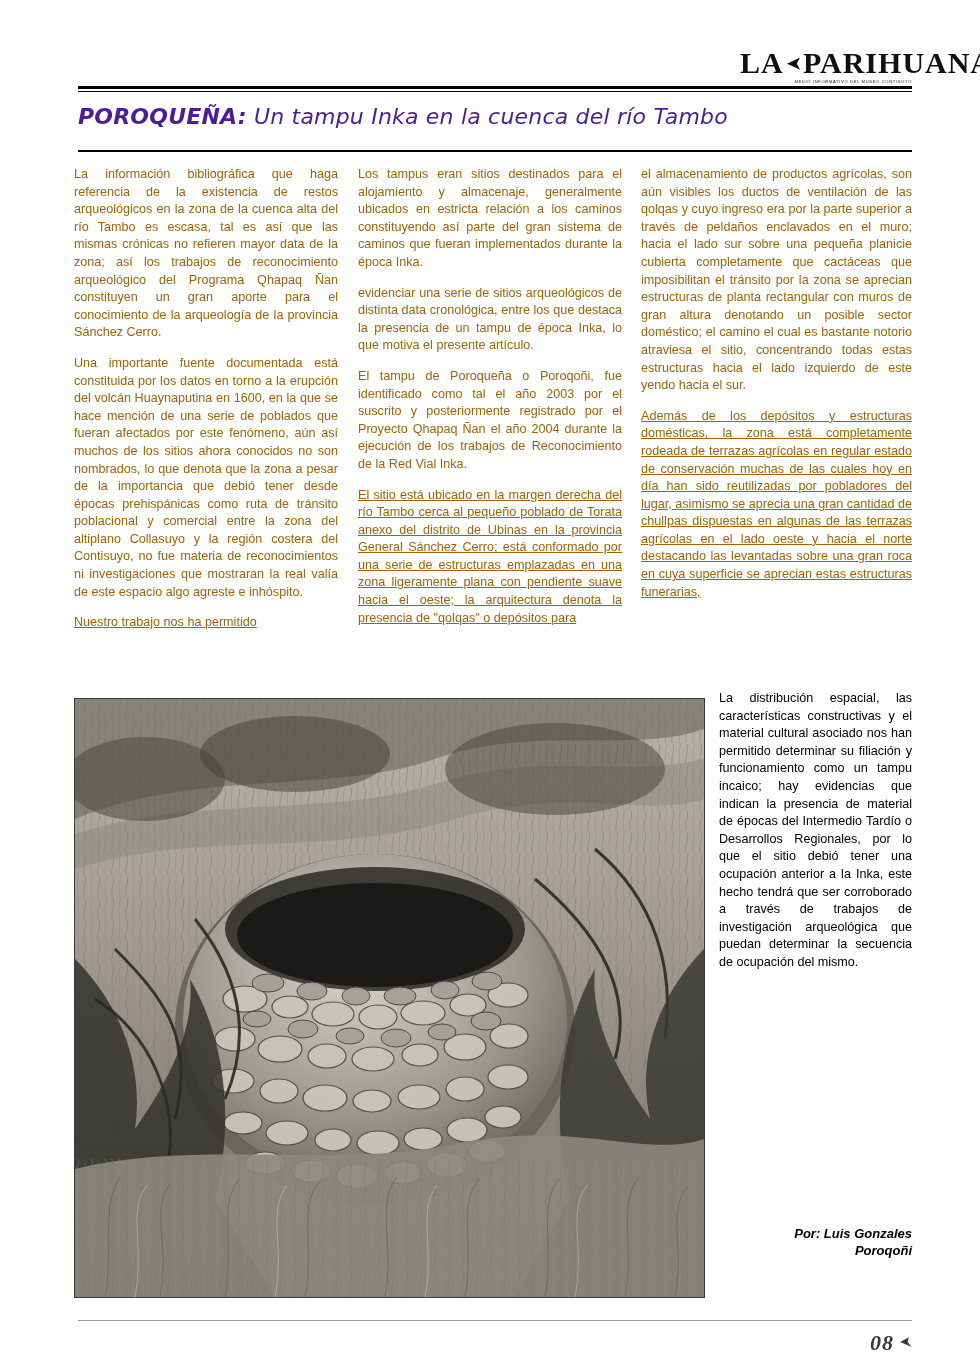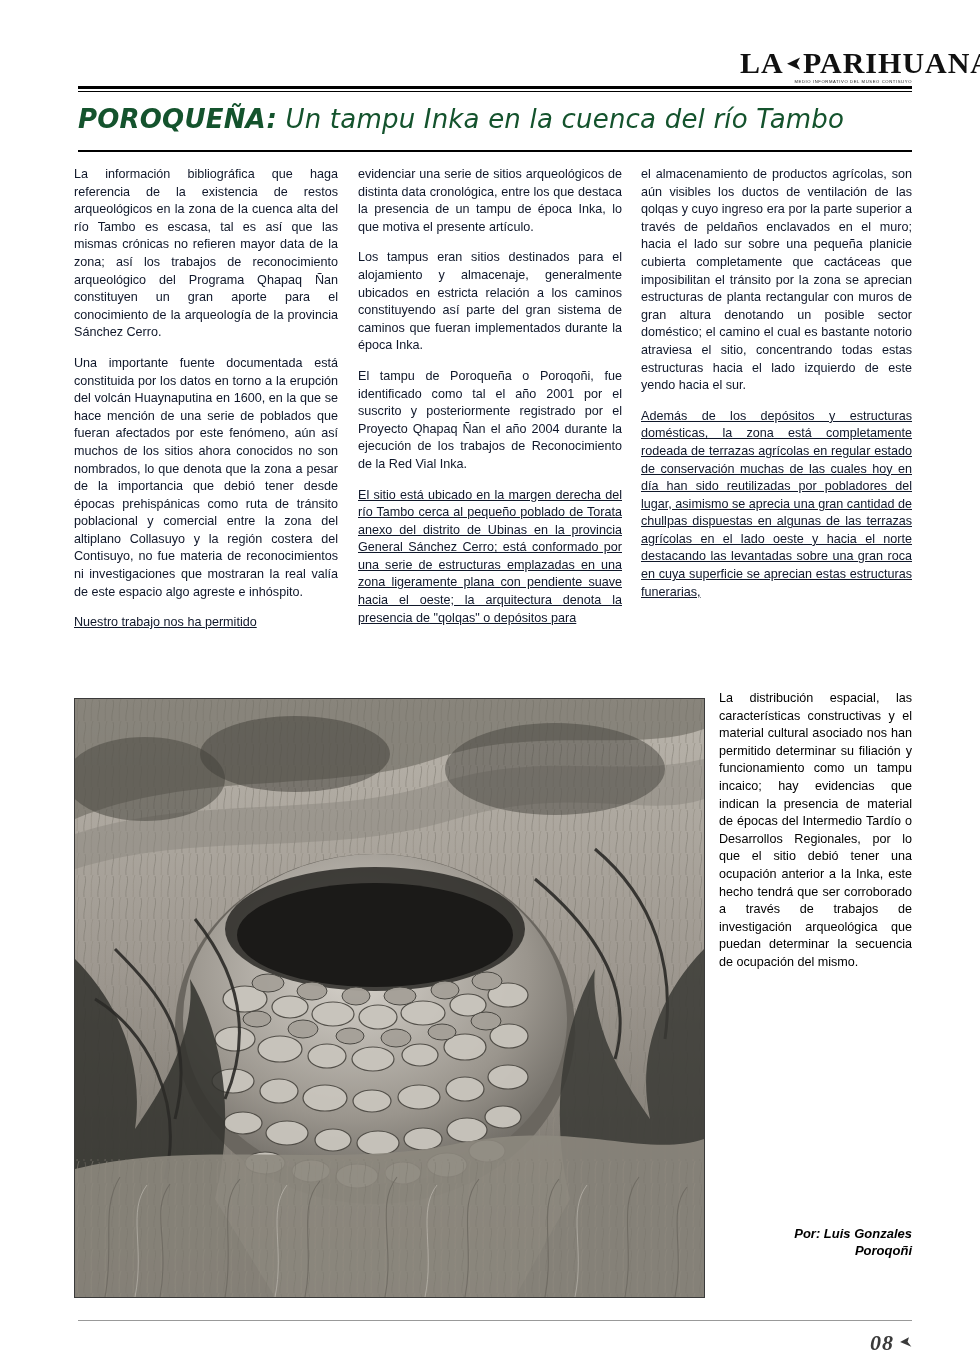--- a/index.html
+++ b/index.html
@@ -73,42 +73,42 @@
     background: #000;
   }
   
   .headline {
     position: absolute;
     left: 78px;
     top: 104px;
     width: 834px;
     font-family: "DejaVu Sans", sans-serif;
     font-style: italic;
-    font-size: 26px;
+    font-size: 22px;
     letter-spacing: 0.2px;
-    color: #14532d;
+    color: #4c1d95;
     white-space: nowrap;
   }
   .headline b { font-weight: bold; }
   .headline-rule {
     position: absolute;
     left: 78px;
     top: 150px;
     width: 834px;
     height: 2px;
     background: #000;
   }
   
   .col {
     position: absolute;
     top: 166px;
     font-size: 12.6px;
     line-height: 17.6px;
     text-align: justify;
-    color: #0f172a;
+    color: #a16207;
   }
   .col p {
     margin: 0 0 13px 0;
   }
   .col p:last-child { margin-bottom: 0; text-decoration: underline; }
   #col1 { left: 74px;  width: 264px; }
   #col2 { left: 358px; width: 264px; }
   #col3 { left: 641px; width: 271px; }
 
   
@@ -196,23 +196,23 @@
   </div>
   <div class="headline-rule"></div>
 
   <div class="col" id="col1">
     <p>La información bibliográfica que haga referencia de la existencia de restos arqueológicos en la zona de la cuenca alta del río Tambo es escasa, tal es así que las mismas crónicas no refieren mayor data de la zona; así los trabajos de reconocimiento arqueológico del Programa Qhapaq Ñan constituyen un gran aporte para el conocimiento de la arqueología de la provincia Sánchez Cerro.</p>
     <p>Una importante fuente documentada está constituida por los datos en torno a la erupción del volcán Huaynaputina en 1600, en la que se hace mención de una serie de poblados que fueran afectados por este fenómeno, aún así muchos de los sitios ahora conocidos no son nombrados, lo que denota que la zona a pesar de la importancia que debió tener desde épocas prehispánicas como ruta de tránsito poblacional y comercial entre la zona del altiplano Collasuyo y la región costera del Contisuyo, no fue materia de reconocimientos ni investigaciones que mostraran la real valía de este espacio algo agreste e inhóspito.</p>
     <p>Nuestro trabajo nos ha permitido</p>
   </div>
 
   <div class="col" id="col2">
+    <p>Los tampus eran sitios destinados para el alojamiento y almacenaje, generalmente ubicados en estricta relación a los caminos constituyendo así parte del gran sistema de caminos que fueran implementados durante la época Inka.</p>
     <p>evidenciar una serie de sitios arqueológicos de distinta data cronológica, entre los que destaca la presencia de un tampu de época Inka, lo que motiva el presente artículo.</p>
-    <p>Los tampus eran sitios destinados para el alojamiento y almacenaje, generalmente ubicados en estricta relación a los caminos constituyendo así parte del gran sistema de caminos que fueran implementados durante la época Inka.</p>
-    <p>El tampu de Poroqueña o Poroqoñi, fue identificado como tal el año 2001 por el suscrito y posteriormente registrado por el Proyecto Qhapaq Ñan el año 2004 durante la ejecución de los trabajos de Reconocimiento de la Red Vial Inka.</p>
+    <p>El tampu de Poroqueña o Poroqoñi, fue identificado como tal el año 2003 por el suscrito y posteriormente registrado por el Proyecto Qhapaq Ñan el año 2004 durante la ejecución de los trabajos de Reconocimiento de la Red Vial Inka.</p>
     <p>El sitio está ubicado en la margen derecha del río Tambo cerca al pequeño poblado de Torata anexo del distrito de    Ubinas en la provincia General Sánchez Cerro; está conformado por una serie de estructuras emplazadas en una zona ligeramente plana con pendiente suave hacia el oeste; la arquitectura denota la presencia de "qolqas" o depósitos para</p>
   </div>
 
   <div class="col" id="col3">
     <p>el almacenamiento de productos agrícolas, son aún visibles los ductos de ventilación de las qolqas y cuyo ingreso era por la parte superior a través de peldaños enclavados en el muro; hacia el lado sur sobre una pequeña planicie cubierta completamente que cactáceas que imposibilitan el tránsito por la zona se aprecian estructuras de planta rectangular con muros de gran altura denotando un posible sector doméstico; el camino el cual es bastante notorio atraviesa el sitio, concentrando todas estas estructuras hacia el lado izquierdo de este yendo hacia el sur.</p>
     <p>Además de los depósitos y estructuras domésticas, la zona está completamente rodeada de terrazas agrícolas en regular estado de conservación muchas de las cuales hoy en día han sido reutilizadas por pobladores del lugar, asimismo se aprecia una gran cantidad de chullpas dispuestas en algunas de las terrazas agrícolas en el lado oeste y hacia el norte destacando las levantadas sobre una gran roca en cuya superficie se aprecian estas estructuras funerarias,</p>
   </div>
 
   <div class="col-right-lower">
     <p>La distribución espacial, las características constructivas y el material cultural asociado nos han permitido determinar su filiación y funcionamiento como un tampu incaico; hay evidencias que indican la presencia de material de épocas del Intermedio Tardío o Desarrollos Regionales, por lo que el sitio debió tener una ocupación anterior a la Inka, este hecho tendrá que ser corroborado a través de trabajos de investigación arqueológica que puedan determinar la secuencia de ocupación del mismo.</p>

